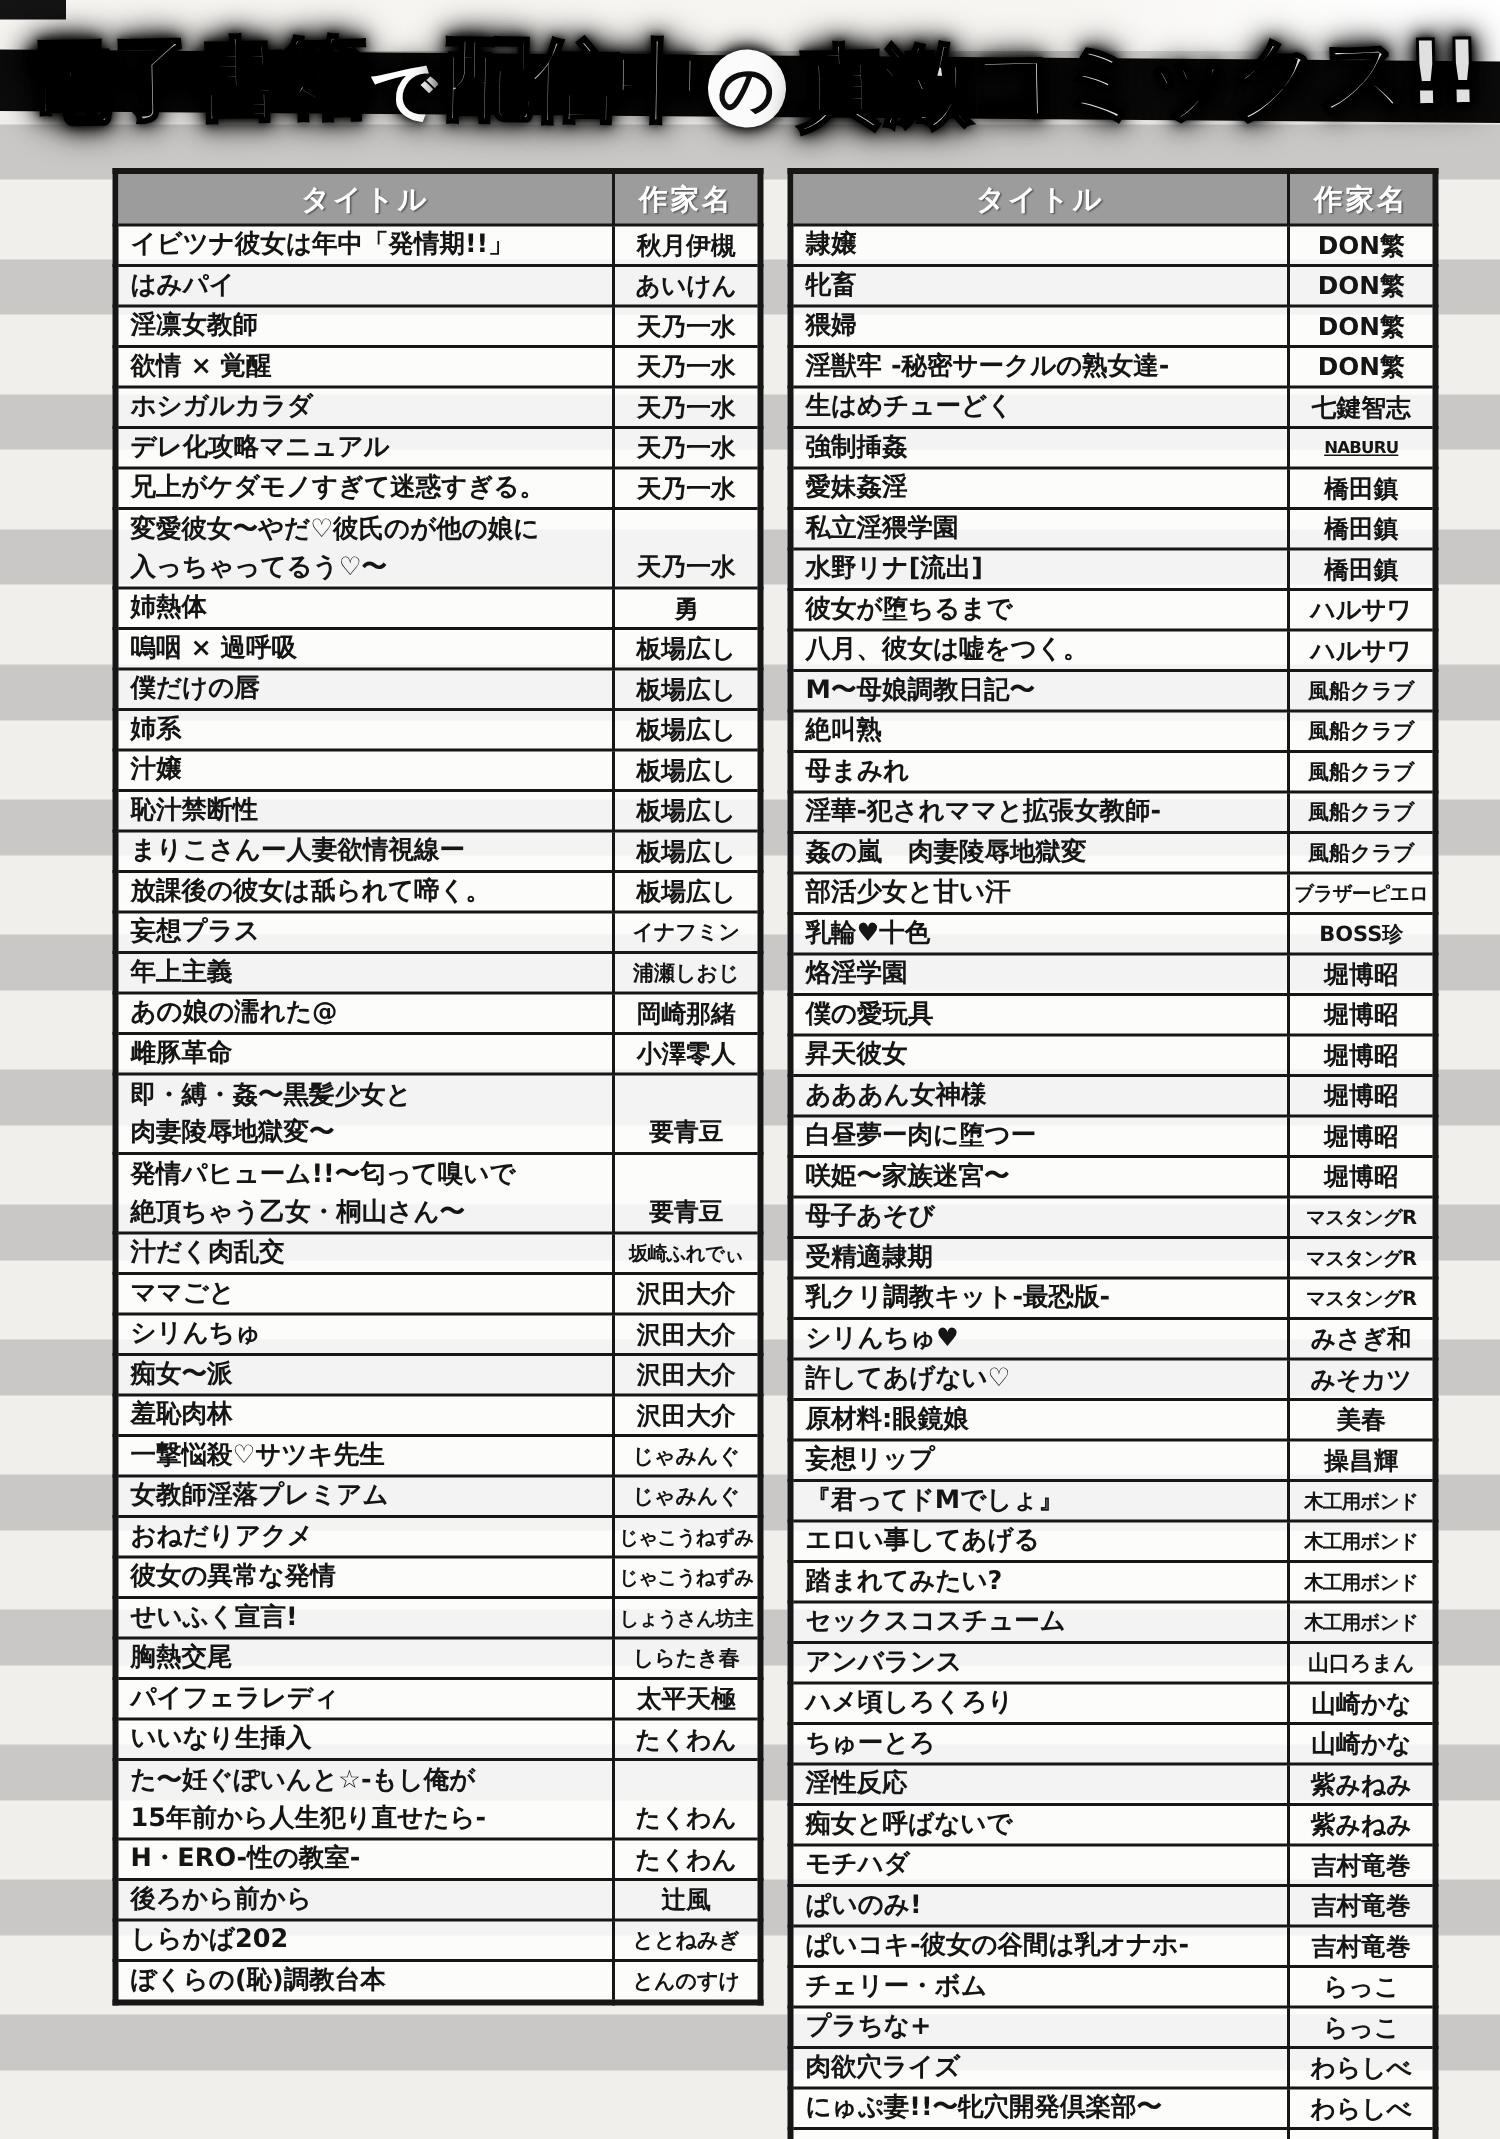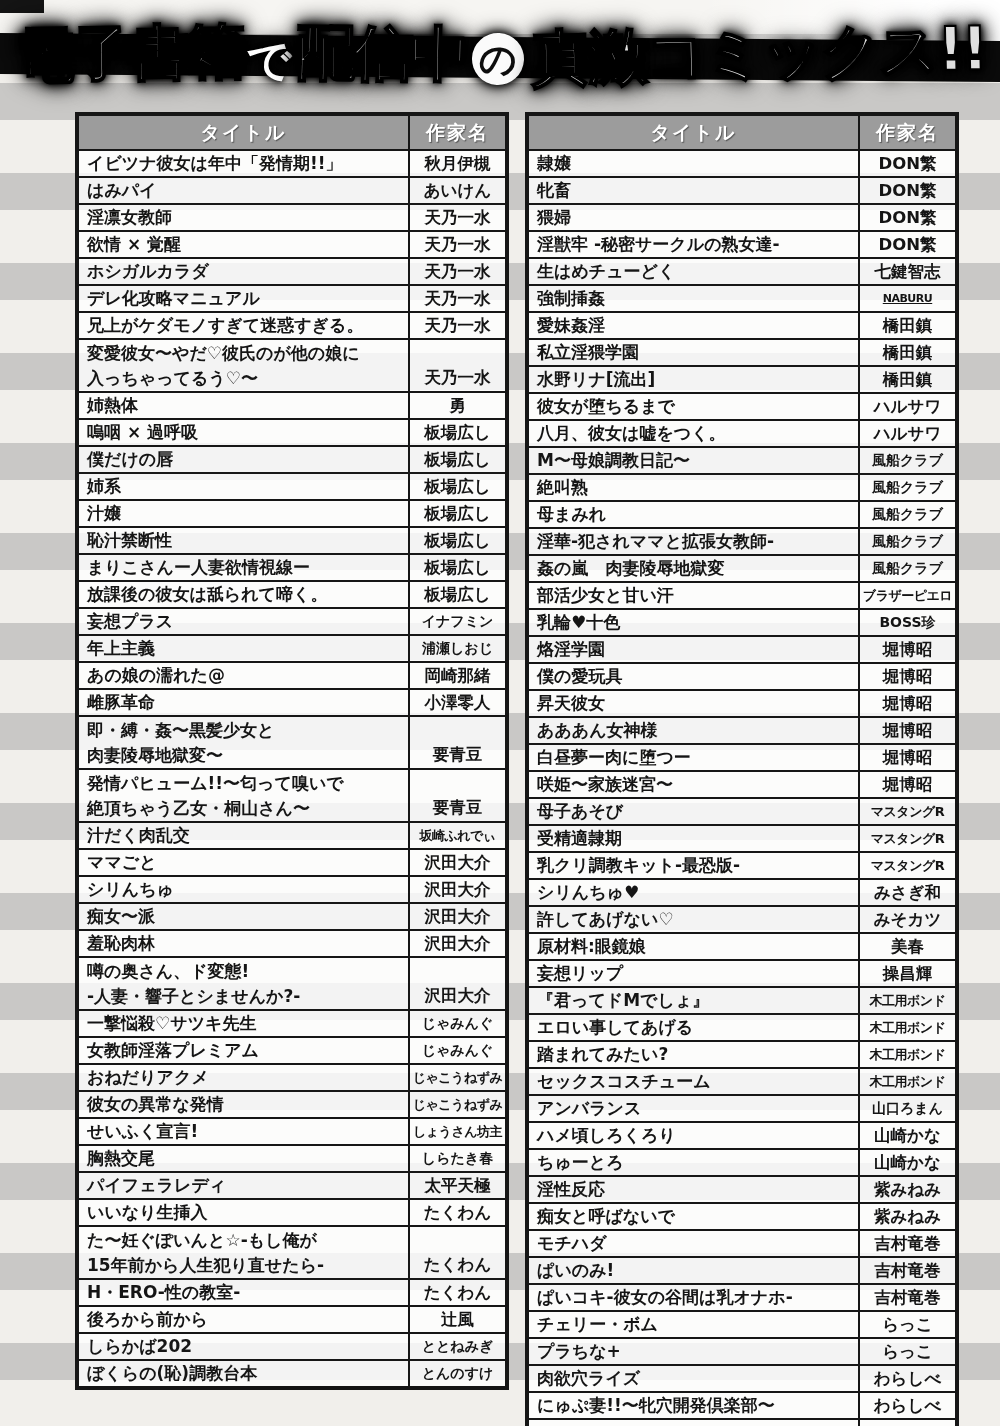--- a/index.html
+++ b/index.html
@@ -270,27 +270,20 @@
           <div class="title-line">痴女〜派</div>
         </td>
     <td class="author">沢田大介</td>
   </tr>
       <tr class="single">
     <td class="title">
           <div class="title-line">羞恥肉林</div>
         </td>
     <td class="author">沢田大介</td>
   </tr>
-      <tr class="double">
-    <td class="title">
-          <div class="title-line">噂の奥さん、ド変態!</div>
-          <div class="title-line">-人妻・響子とシませんか?-</div>
-        </td>
-    <td class="author">沢田大介</td>
-  </tr>
       <tr class="single">
     <td class="title">
           <div class="title-line">一撃悩殺♡サツキ先生</div>
         </td>
     <td class="author sm">じゃみんぐ</td>
   </tr>
       <tr class="single">
     <td class="title">
           <div class="title-line">女教師淫落プレミアム</div>
         </td>

